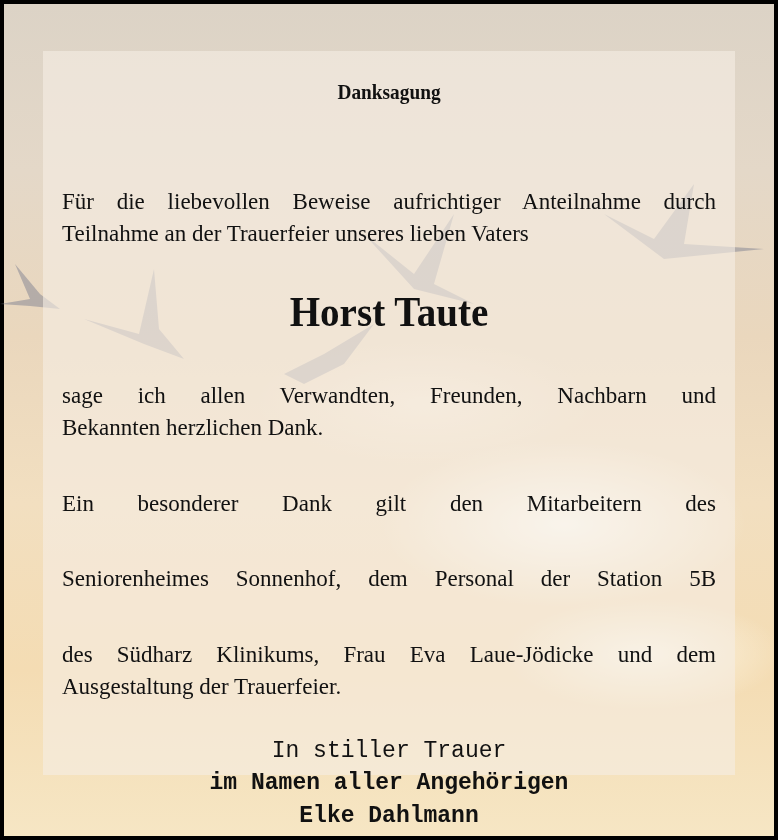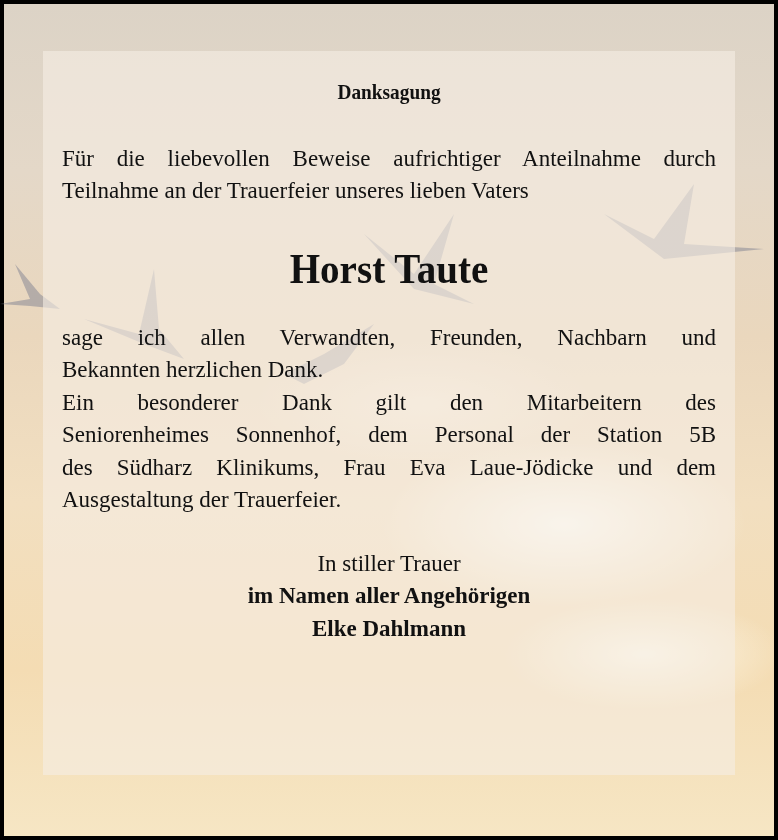--- a/index.html
+++ b/index.html
@@ -15,22 +15,22 @@
     .bird { position: absolute; fill: #8a8a96; opacity: 0.55; }
     .panel {
       position: absolute; left: 43px; top: 51px; width: 692px; height: 724px;
       background: rgba(245,238,228,0.62);
     }
     .content {
       position: absolute; left: 62px; top: 72px; width: 654px;
       font-family: "Liberation Serif", serif; color: #111;
       font-size: 23px; line-height: 32.5px;
     }
-    .c { text-align: center; }
-    .jl { text-align: justify; text-align-last: justify; }
+    .c { text-align: center; font-family: Liberation Mono, monospace; }
+    .jl { text-align: justify; text-align-last: justify; margin-top: 43px; }
     .b { font-weight: bold; }
     .title { font-weight: bold; font-size: 21px; text-align: center; margin-top: 4px; transform: scaleX(0.92); }
     .name { font-weight: bold; font-size: 42px; text-align: center; line-height: 50px; margin: 36px 0 28px 0; transform: scaleX(0.93); }
   </style>
 </head>
 <body>
 
 <div class="frame">
   <svg class="bird" style="left:-4px;top:250px" width="70" height="70" viewBox="0 0 70 70">
       <path d="M0 50 L30 45 L15 10 L40 40 L60 55 L30 52 Z"></path>

